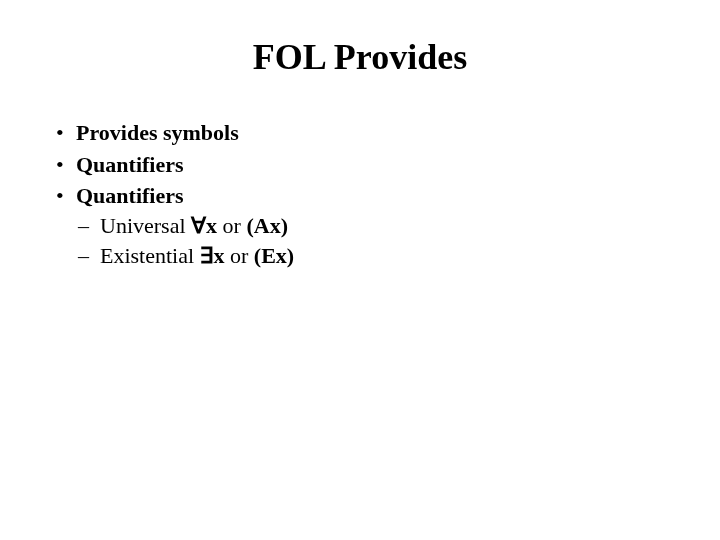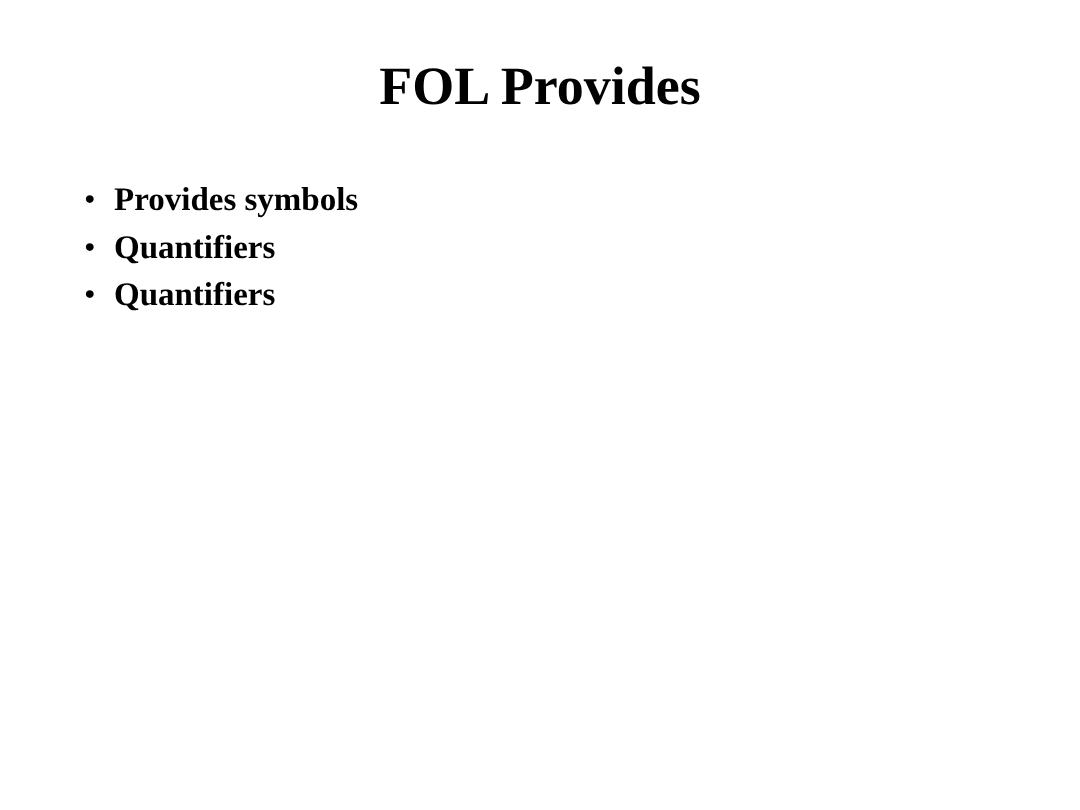--- a/index.html
+++ b/index.html
@@ -77,18 +77,24 @@
       <span class="bold">Provides symbols</span>
     </li>
 
     <li>
       <span class="bold">Quantifiers</span>
     </li>
 
     <li>
       <span class="bold">Quantifiers</span>
       <ul class="level2">
+        <li>
+          <span>Universal </span><span class="bold">∀</span><span class="bold">x</span><span> or  </span><span class="bold">(Ax)</span>
+        </li>
+        <li>
+          <span>Existential </span><span class="bold">∃</span><span class="bold">x</span><span> or </span><span class="bold">(Ex)</span>
+        </li>
       </ul>
     </li>
 
   </ul>
 
 </div>
 
 </body></html>

